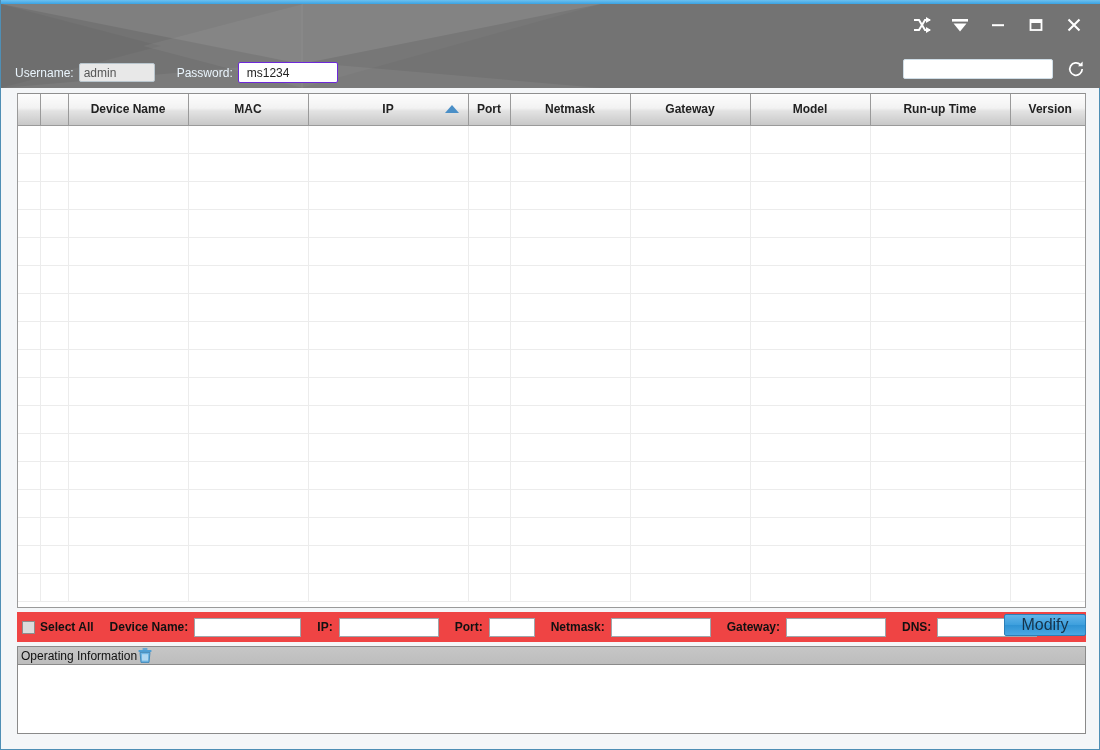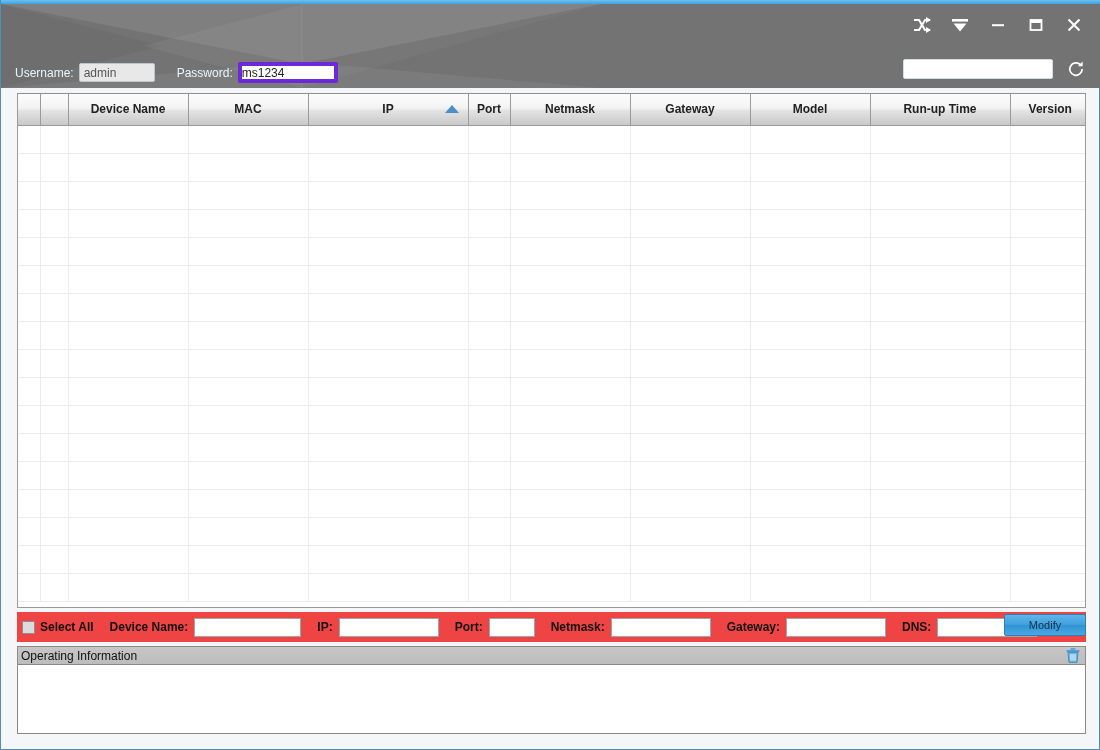--- a/index.html
+++ b/index.html
@@ -110,26 +110,26 @@
     border-radius: 2px;
     font-family: "Liberation Sans", sans-serif;
     font-size: 12px;
     color: #555;
     padding: 0 4px;
     outline: none;
   }
   .input-pass {
     width: 100px; height: 21px;
     background: #ffffff;
-    border: 4px solid #6d28d9;
+    border: 1px solid #6d28d9;
     border-radius: 2px;
     font-family: "Liberation Sans", sans-serif;
     font-size: 12px;
     color: #222;
-    padding: 0 0;
+    padding: 0 8px;
     outline: none;
   }
 
   
   .search-area {
     position: absolute;
     right: 14px; top: 58px;
     display: flex; align-items: center; gap: 12px;
     z-index: 5;
   }
@@ -248,39 +248,39 @@
   .w-dns { width: 100px; }
   .modify-btn {
     position: absolute;
     right: 0; top: 2px;
     width: 82px; height: 22px;
     background: linear-gradient(to bottom, #62b4e8 0%, #3d9fdd 50%, #2f93d4 51%, #4aa8e2 100%);
     border: 1px solid #2b7fb8;
     border-radius: 2px;
     color: #16334a;
     font-family: "Liberation Sans", sans-serif;
-    font-size: 11px;
+    font-size: 16px;
     cursor: pointer;
   }
 
   
   .opinfo {
     position: absolute;
     left: 16px; top: 646px;
     width: 1069px; height: 88px;
     border: 1px solid #8a8a8a;
     background: #ffffff;
   }
   .opinfo-header {
     height: 18px;
     background: linear-gradient(to bottom, #c6c6c6 0%, #bdbdbd 100%);
     border-bottom: 1px solid #8a8a8a;
     display: flex;
     align-items: center;
-    justify-content: space-between;
+    justify-content: flex-start;
     padding: 0 4px 0 3px;
   }
   .opinfo-title {
     font-size: 12px;
     color: #111;
     white-space: nowrap;
   }
   .trash-btn {
     width: 16px; height: 16px;
     display: flex; align-items: center; justify-content: center;

